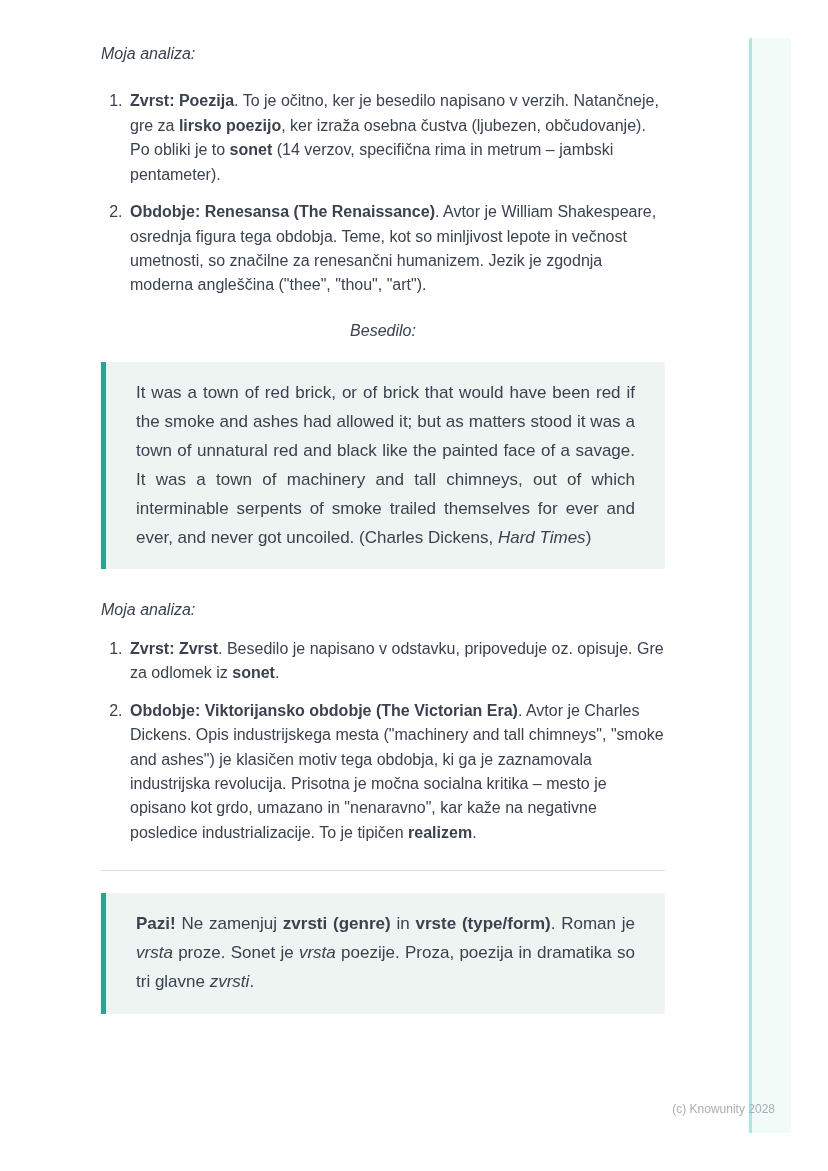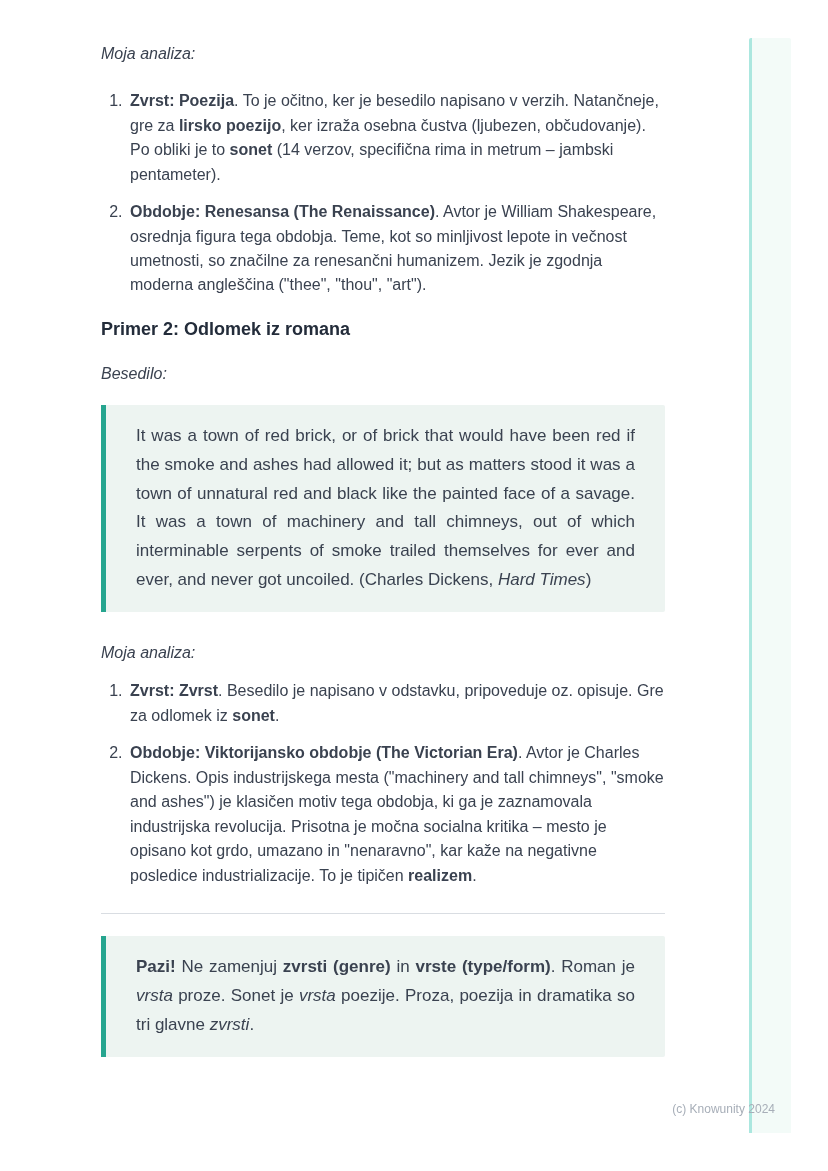--- a/index.html
+++ b/index.html
@@ -40,21 +40,21 @@
     margin-left:31px;
   }
   .label{
     font-style:italic;
     font-size:16px;
     line-height:1.2;
     margin:0;
     color:var(--body-text);
   }
   .label-top{margin-top:44px;}
-  .label-besedilo{margin-top:23px;}
+  .label-besedilo{margin-top:23px;text-align:center;}
   .label-analysis2{margin-top:31px;}
   ol.num-list{
     margin:26px 0 0 0;
     padding-left:26px;
     font-size:16px;
     line-height:1.53;
   }
   ol.num-list.second{margin-top:17px;}
   ol.num-list li{
     margin-bottom:13px;
@@ -110,21 +110,20 @@
 
 <main class="content">
 
   <p class="label label-top">Moja analiza:</p>
 
   <ol class="num-list">
     <li><span><span class="run-b">Zvrst: Poezija</span><span>. To je očitno, ker je besedilo napisano v verzih. Natančneje, gre za </span><span class="run-b">lirsko poezijo</span><span>, ker izraža osebna čustva (ljubezen, občudovanje). Po obliki je to </span><span class="run-b">sonet</span><span> (14 verzov, specifična rima in metrum – jambski pentameter).</span></span></li>
     <li><span><span class="run-b">Obdobje: Renesansa (The Renaissance)</span><span>. Avtor je William Shakespeare, osrednja figura tega obdobja. Teme, kot so minljivost lepote in večnost umetnosti, so značilne za renesančni humanizem. Jezik je zgodnja moderna angleščina ("thee", "thou", "art").</span></span></li>
   </ol>
 
-  <h3 class="sub-heading">Primer 2: Odlomek iz romana</h3>
 
   <p class="label label-besedilo">Besedilo:</p>
 
   <blockquote class="quote">
     <p><span>It was a town of red brick, or of brick that would have been red if the smoke and ashes had allowed it; but as matters stood it was a town of unnatural red and black like the painted face of a savage. It was a town of machinery and tall chimneys, out of which interminable serpents of smoke trailed themselves for ever and ever, and never got uncoiled. (Charles Dickens, </span><span class="run-i">Hard Times</span><span>)</span></p>
   </blockquote>
 
   <p class="label label-analysis2">Moja analiza:</p>
 
   <ol class="num-list second">
@@ -134,13 +133,13 @@
 
   <hr class="divider">
 
 
   <blockquote class="quote">
     <p><span class="run-b">Pazi!</span><span> Ne zamenjuj </span><span class="run-b">zvrsti (genre)</span><span> in </span><span class="run-b">vrste (type/form)</span><span>. Roman je </span><span class="run-i">vrsta</span><span> proze. Sonet je </span><span class="run-i">vrsta</span><span> poezije. Proza, poezija in dramatika so tri glavne </span><span class="run-i">zvrsti</span><span>.</span></p>
   </blockquote>
 
 </main>
 
-<div class="footer">(c) Knowunity 2024</div>
+<div class="footer">(c) Knowunity 2028</div>
 
 </body></html>

